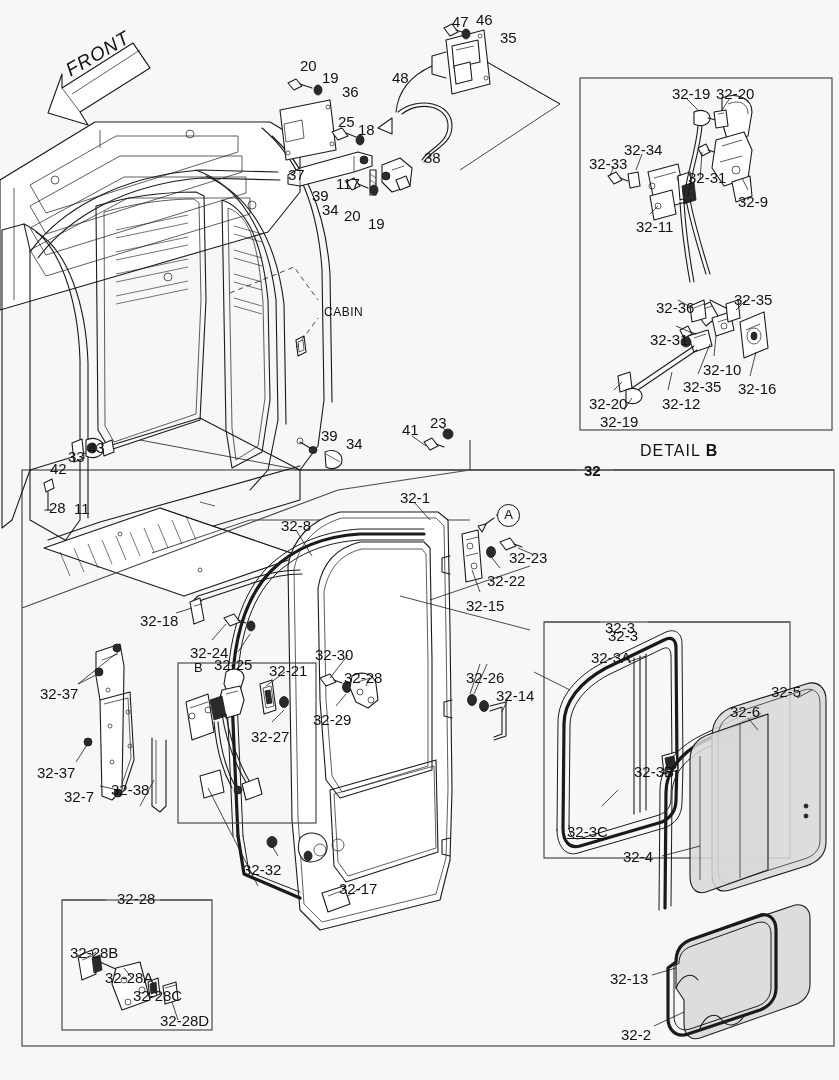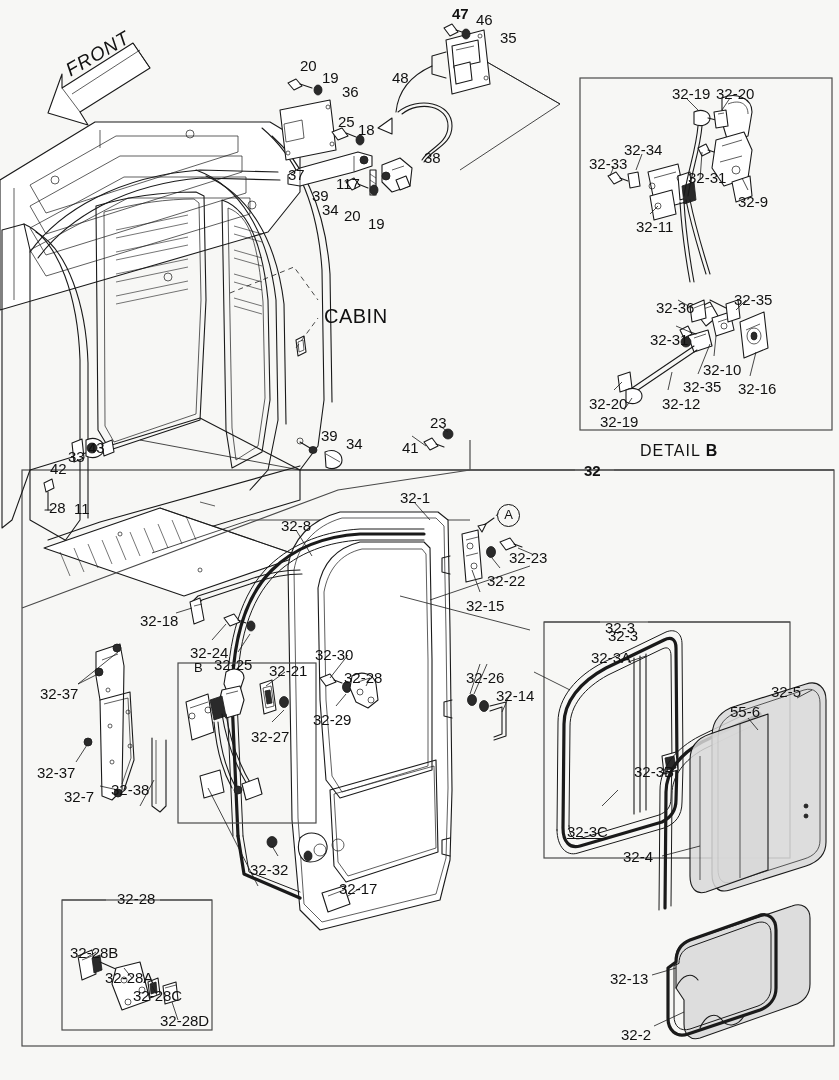--- a/index.html
+++ b/index.html
@@ -17,21 +17,21 @@
     font-family:"Liberation Sans","DejaVu Sans",sans-serif;
     font-size:15px;
     color:#111;
     white-space:nowrap;
     letter-spacing:0px;
     line-height:1;
   }
   .lbl.sm{font-size:13px;}
   .lbl.detail{font-size:16px;letter-spacing:1px;}
   .lbl.detail b{font-weight:bold;}
-  .lbl.cabin{font-size:20px;letter-spacing:0.5px;}
+  .lbl.cabin{font-size:12px;letter-spacing:0.5px;}
   .circ{
     position:absolute;
     width:21px;height:21px;
     border:1.4px solid #111;
     border-radius:50%;
     font-size:13px;
     text-align:center;
     line-height:20px;
     color:#111;
     background:#f7f7f5;
@@ -564,21 +564,21 @@
 
   <div style="position:absolute;left:62px;top:62px;transform:rotate(-30deg);transform-origin:0 0;
               font-family:'Liberation Sans',sans-serif;font-size:19px;font-style:italic;
               letter-spacing:1px;color:#111;">FRONT</div>
 
   <div id="callouts">
       <div class="lbl" style="left: 300px; top: 58px;">20</div>
       <div class="lbl" style="left: 322px; top: 70px;">19</div>
       <div class="lbl" style="left: 342px; top: 84px;">36</div>
       <div class="lbl" style="left: 392px; top: 70px;">48</div>
-      <div class="lbl" style="left: 452px; top: 6px; font-weight: bold;">47</div>
+      <div class="lbl" style="left: 452px; top: 14px;">47</div>
       <div class="lbl" style="left: 476px; top: 12px;">46</div>
       <div class="lbl" style="left: 500px; top: 30px;">35</div>
       <div class="lbl" style="left: 338px; top: 114px;">25</div>
       <div class="lbl" style="left: 358px; top: 122px;">18</div>
       <div class="lbl" style="left: 424px; top: 150px;">38</div>
       <div class="lbl" style="left: 288px; top: 167px;">37</div>
       <div class="lbl" style="left: 336px; top: 176px;">117</div>
       <div class="lbl" style="left: 312px; top: 188px;">39</div>
       <div class="lbl" style="left: 322px; top: 202px;">34</div>
       <div class="lbl" style="left: 344px; top: 208px;">20</div>
@@ -599,47 +599,47 @@
       <div class="lbl" style="left: 662px; top: 396px;">32-12</div>
       <div class="lbl" style="left: 589px; top: 396px;">32-20</div>
       <div class="lbl" style="left: 600px; top: 414px;">32-19</div>
       <div class="lbl" style="left: 88px; top: 440px;">43</div>
       <div class="lbl" style="left: 68px; top: 449px;">33</div>
       <div class="lbl" style="left: 50px; top: 461px;">42</div>
       <div class="lbl" style="left: 49px; top: 500px;">28</div>
       <div class="lbl" style="left: 74px; top: 501px;">11</div>
       <div class="lbl" style="left: 321px; top: 428px;">39</div>
       <div class="lbl" style="left: 346px; top: 436px;">34</div>
-      <div class="lbl" style="left: 402px; top: 440px;">41</div>
+      <div class="lbl" style="left: 402px; top: 422px;">41</div>
       <div class="lbl" style="left: 430px; top: 415px;">23</div>
       <div class="lbl" style="left: 400px; top: 490px;">32-1</div>
       <div class="lbl" style="left: 281px; top: 518px;">32-8</div>
       <div class="lbl" style="left: 509px; top: 550px;">32-23</div>
       <div class="lbl" style="left: 487px; top: 573px;">32-22</div>
       <div class="lbl" style="left: 466px; top: 598px;">32-15</div>
       <div class="lbl" style="left: 140px; top: 613px;">32-18</div>
       <div class="lbl" style="left: 190px; top: 645px;">32-24</div>
       <div class="lbl" style="left: 214px; top: 657px;">32-25</div>
       <div class="lbl" style="left: 269px; top: 663px;">32-21</div>
       <div class="lbl" style="left: 315px; top: 647px;">32-30</div>
       <div class="lbl" style="left: 344px; top: 670px;">32-28</div>
       <div class="lbl" style="left: 313px; top: 712px;">32-29</div>
       <div class="lbl" style="left: 251px; top: 729px;">32-27</div>
       <div class="lbl" style="left: 466px; top: 670px;">32-26</div>
       <div class="lbl" style="left: 496px; top: 688px;">32-14</div>
       <div class="lbl" style="left: 40px; top: 686px;">32-37</div>
       <div class="lbl" style="left: 37px; top: 765px;">32-37</div>
       <div class="lbl" style="left: 64px; top: 789px;">32-7</div>
       <div class="lbl" style="left: 111px; top: 782px;">32-38</div>
-      <div class="lbl" style="left: 250px; top: 862px;">32-32</div>
+      <div class="lbl" style="left: 243px; top: 862px;">32-32</div>
       <div class="lbl" style="left: 339px; top: 881px;">32-17</div>
       <div class="lbl" style="left: 608px; top: 628px;">32-3</div>
       <div class="lbl" style="left: 591px; top: 650px;">32-3A</div>
       <div class="lbl" style="left: 771px; top: 684px;">32-5</div>
-      <div class="lbl" style="left: 730px; top: 704px;">55-6</div>
+      <div class="lbl" style="left: 730px; top: 704px;">32-6</div>
       <div class="lbl" style="left: 634px; top: 764px;">32-3B</div>
       <div class="lbl" style="left: 567px; top: 824px; text-decoration: underline;">32-3C</div>
       <div class="lbl" style="left: 623px; top: 849px;">32-4</div>
       <div class="lbl" style="left: 610px; top: 971px;">32-13</div>
       <div class="lbl" style="left: 621px; top: 1027px;">32-2</div>
       <div class="lbl" style="left: 70px; top: 945px;">32-28B</div>
       <div class="lbl" style="left: 105px; top: 970px;">32-28A</div>
       <div class="lbl" style="left: 133px; top: 988px;">32-28C</div>
       <div class="lbl" style="left: 160px; top: 1013px;">32-28D</div>
     </div>

